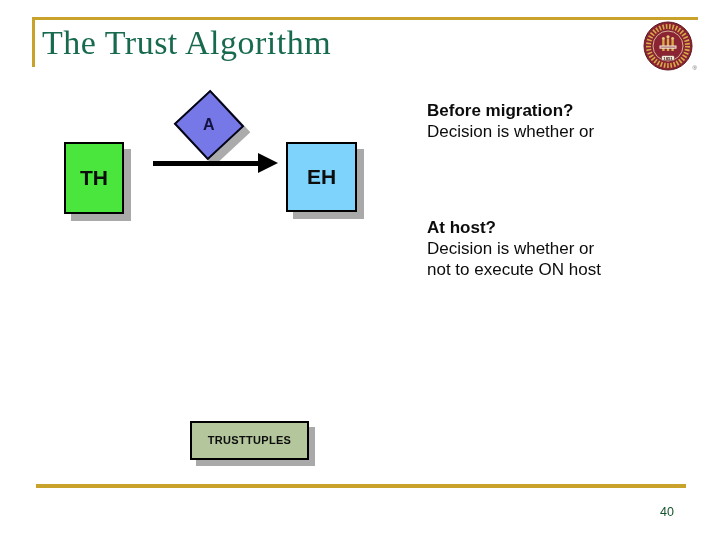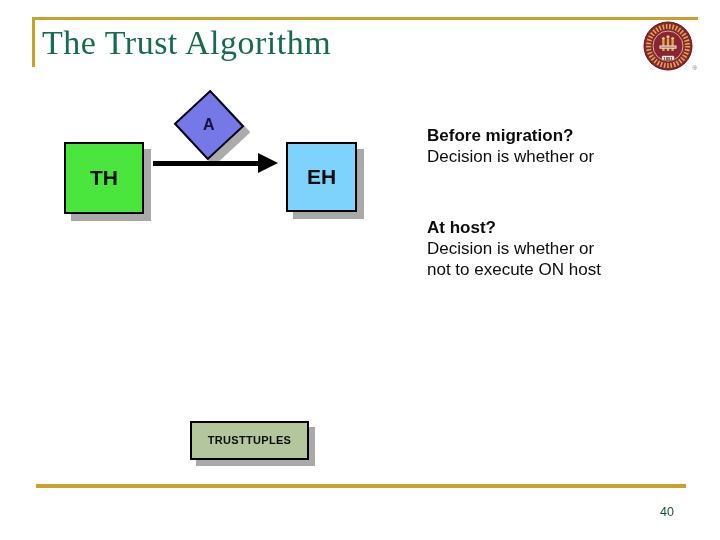--- a/index.html
+++ b/index.html
@@ -17,21 +17,21 @@
   }
   
   .seal{position:absolute;left:643px;top:21px;width:52px;height:52px;}
   .seal .reg{position:absolute;right:-2px;bottom:2px;font-size:6px;color:#666;}
   
   .box{
     position:absolute;display:flex;align-items:center;justify-content:center;
     border:2px solid #000;box-shadow:7px 7px 0 0 #a9a9a9;
     font-weight:bold;color:#0d0d0d;box-sizing:border-box;
   }
-  .box.th{left:64px;top:142px;width:80px;height:72px;background:#4ae63e;font-size:21px;}
+  .box.th{left:64px;top:142px;width:60px;height:72px;background:#4ae63e;font-size:21px;}
   .box.eh{left:286px;top:142px;width:71px;height:70px;background:#7dd3fc;font-size:21px;}
   .box.tuples{
     left:190px;top:421px;width:119px;height:39px;background:#b3c69c;
     box-shadow:6px 6px 0 0 #a9a9a9;font-size:11px;line-height:13px;
     flex-direction:row;text-align:center;letter-spacing:0.3px;
   }
   
   .diamond-shadow{
     position:absolute;left:190px;top:106px;width:50px;height:50px;background:#ababab;
     transform:rotate(47deg);
@@ -45,21 +45,21 @@
   
   .arrow-shaft{position:absolute;left:153px;top:161px;width:108px;height:5px;background:#000;}
   .arrow-head{
     position:absolute;left:258px;top:153px;width:0;height:0;
     border-top:10.5px solid transparent;border-bottom:10.5px solid transparent;
     border-left:20px solid #000;
   }
   
   .note{position:absolute;left:427px;width:230px;font-size:17px;line-height:21px;color:#0c0c0c;}
   .note .hd{font-weight:bold;}
-  .note.n1{top:125px;}
+  .note.n1{top:100px;}
   .note.n2{top:217px;}
   
   .rule-bottom{position:absolute;left:36px;top:484px;width:650px;height:3.5px;background:#c9a22c;}
   .page-number{position:absolute;left:660px;top:505px;font-size:12.5px;color:#14532d;}
 </style>
 </head>
 <body>
 
 <div class="slide">
 

